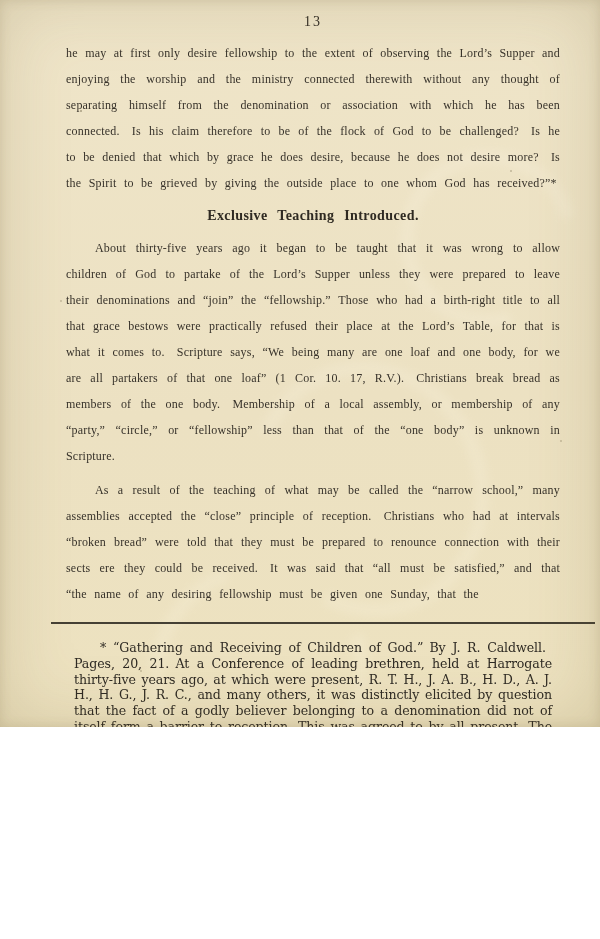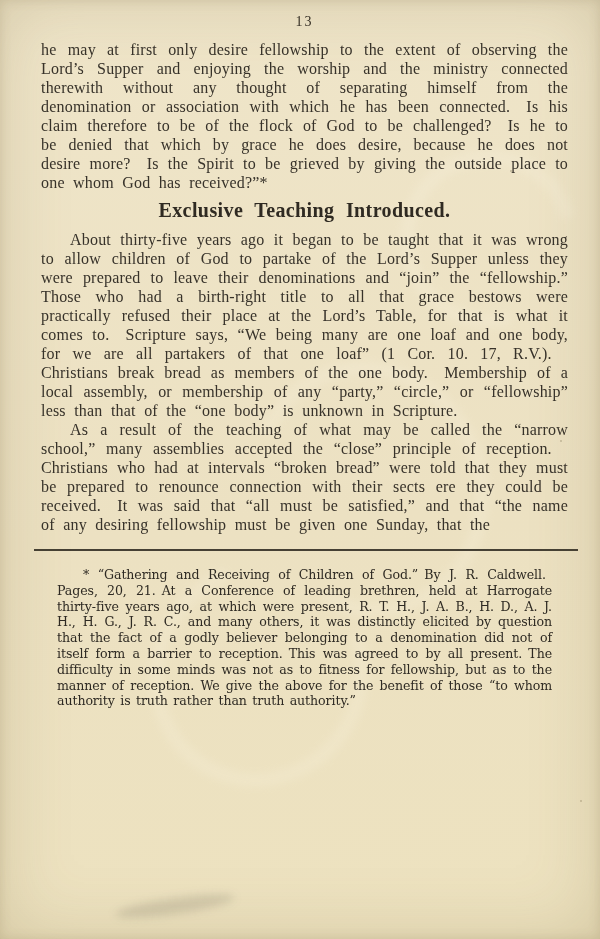--- a/index.html
+++ b/index.html
@@ -2,56 +2,56 @@
 <html><head>
 <meta charset="utf-8">
 <style>
   html, body {
     margin: 0; padding: 0;
     width: 600px; height: 939px;
     overflow: hidden;
   }
   .scan {
     position: relative;
-    width: 600px; height: 939px;
+    width: 600px; height: 727px;
     background: linear-gradient(175deg, #efe5c9 0%, #ece1c2 55%, #ede2bf 100%);
     box-sizing: border-box;
-    padding: 14px 32px 0 41px;
+    padding: 14px 32px 0 58px;
     font-family: "Liberation Serif", "DejaVu Serif", serif;
     color: #37322a;
     overflow: hidden;
   }
   .vignette {
     position: absolute; inset: 0;
     pointer-events: none;
     box-shadow: inset 0 0 70px rgba(125, 104, 58, 0.22),
                 inset 0 0 12px rgba(110, 92, 50, 0.18);
     z-index: 5;
   }
   .pagenum {
     text-align: center;
     font-size: 14px;
     line-height: 16px;
     letter-spacing: 2px;
     margin: 0 0 10px 0;
     color: #302b23;
   }
   .bodytext p {
-    margin: 0;
-    font-size: 16px;
-    line-height: 19px;
+    margin: 8px;
+    font-size: 12px;
+    line-height: 26px;
     text-align: justify;
     word-spacing: 4.2px;
     letter-spacing: 0.2px;
   }
   .bodytext p.indent { text-indent: 29px; }
   h2.section-heading {
     margin: 7px 0 8px 0;
     text-align: center;
-    font-size: 20px;
+    font-size: 14px;
     line-height: 23px;
     font-weight: bold;
     word-spacing: 6px;
     letter-spacing: 0.4px;
     color: #2f2a22;
   }
   .footnote-rule {
     border: none;
     border-top: 2px solid #454034;
     margin: 15px 0 7px -7px;

